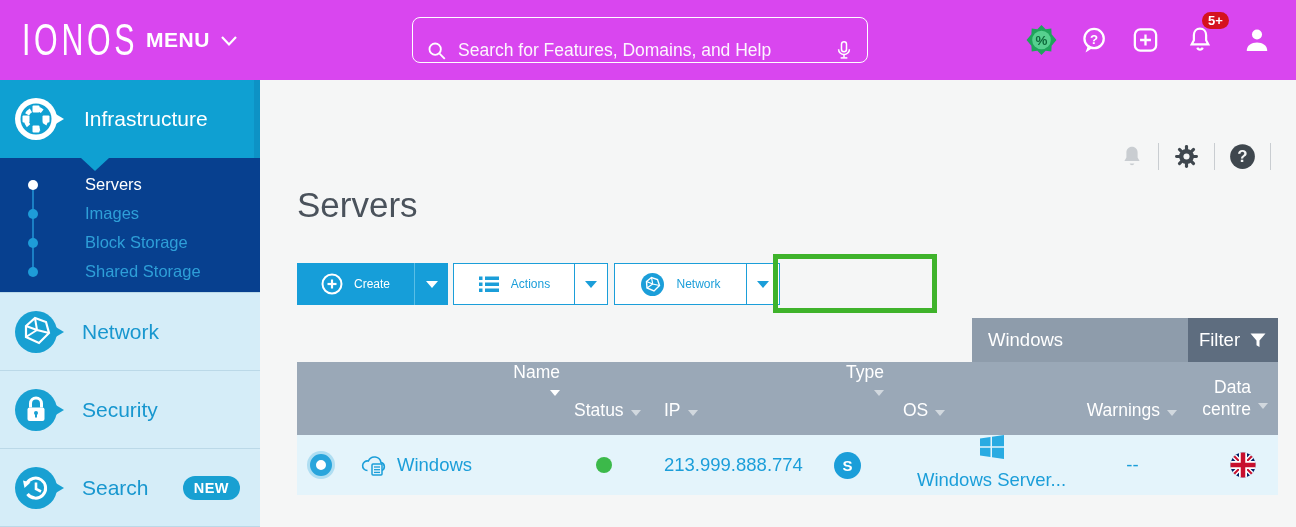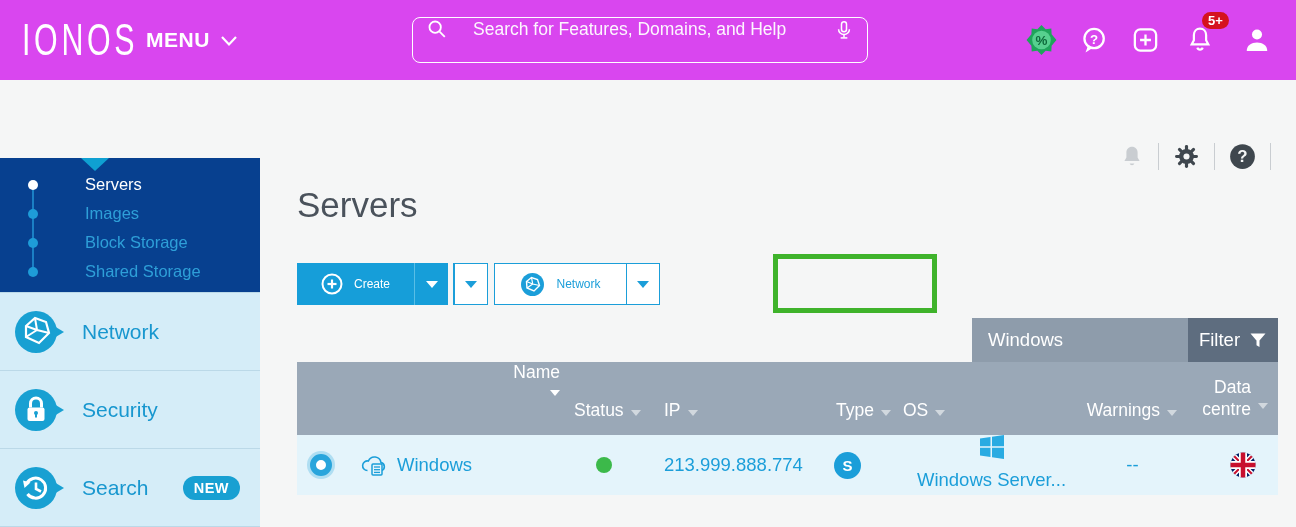--- a/index.html
+++ b/index.html
@@ -6,21 +6,21 @@
   body{width:1296px;height:527px;font-family:"Liberation Sans",sans-serif;}
   .canvas{position:relative;width:1296px;height:527px;background:#F5F6F6;overflow:hidden;}
 
   
   .navbar{position:absolute;top:0;left:0;width:1296px;height:80px;background:#d946ef;}
   .logo{position:absolute;left:22px;top:19px;color:#fff;font-size:33px;font-weight:500;
         letter-spacing:4px;transform:scale(.92,1.32);transform-origin:left center;line-height:42px;}
   .menu-btn{position:absolute;left:146px;top:0;height:80px;display:flex;align-items:center;gap:10px;
         color:#fff;font-weight:700;font-size:21px;letter-spacing:.5px;cursor:pointer;}
   .searchbox{position:absolute;left:412px;top:17px;width:456px;height:46px;border:1.5px solid #fff;
-        border-radius:8px;display:flex;align-items:flex-start;padding:0 13px;box-sizing:border-box;gap:15px;}
+        border-radius:8px;display:flex;align-items:flex-end;padding:0 13px;box-sizing:border-box;}
   .searchbox input{flex:1;background:transparent;border:none;outline:none;color:#fff;
         font-size:17.5px;margin:0 8px;font-family:"Liberation Sans",sans-serif;}
   .searchbox input::placeholder{color:#fff;opacity:.95;}
   .nav-ic{position:absolute;top:40px;transform:translateY(-50%);cursor:pointer;line-height:0;}
   .bell-badge{position:absolute;left:16px;top:-13px;background:#D5121E;color:#fff;font-size:13px;
         font-weight:700;border-radius:10px;padding:2px 6px;line-height:13px;}
 
   
   .sidebar{position:absolute;top:80px;left:0;width:260px;height:447px;}
   .infra-header{position:absolute;top:0;left:0;width:260px;height:78px;background:#0FA0D2;
@@ -69,21 +69,21 @@
   .filter-btn{width:90px;height:44px;background:#5E6D7F;color:#fff;font-size:18.5px;display:flex;
         align-items:center;justify-content:center;gap:9px;cursor:pointer;}
 
   .table{position:absolute;left:37px;top:282px;width:981px;}
   .grid-cols{display:grid;grid-template-columns:48px 215px 88px 170px 66px 196px 105px 93px;}
   .thead{height:73px;background:#9AA8B7;color:#fff;font-size:17.5px;}
   .thead .th{display:flex;align-items:flex-end;padding-bottom:14px;box-sizing:border-box;cursor:pointer;gap:7px;}
   .th-name{padding-left:15px;flex-direction:column;}
   .th-status{padding-left:14px;}
   .th-ip{padding-left:16px;}
-  .th-type{padding-left:18px;}
+  .th-type{padding-left:18px;flex-direction:column;}
   .th-os{padding-left:19px;}
   .th-warn{justify-content:flex-end;padding-right:8px;}
   .th-dc{justify-content:flex-end;padding-right:10px;text-align:right;}
   .th-dc .dc-lbl{display:inline-block;width:58px;line-height:1.25;}
   .sort-caret{width:0;height:0;border-left:5.5px solid transparent;border-right:5.5px solid transparent;
         border-top:6.5px solid rgba(255,255,255,.55);margin-bottom:5px;}
   .sort-caret.sorted{border-top-color:#fff;}
   .th-dc .sort-caret{margin-bottom:12px;}
 
   .trow{height:60px;background:#E4F4FB;color:#1B9ED9;font-size:18.5px;align-items:center;cursor:pointer;}
@@ -172,20 +172,35 @@
     <span class="nav-ic" style="left:1243px;">
       <svg width="28" height="29" viewBox="0 0 24 24">
           <circle cx="12" cy="7.3" r="4.3" fill="#fff"></circle>
           <path d="M3.2 21.5c0-5 4-7.4 8.8-7.4s8.8 2.4 8.8 7.4z" fill="#fff"></path>
         </svg>
     </span>
   </div>
 
   <div class="sidebar">
 
+    <div class="infra-header">
+      <span style="line-height:0;">
+        <svg width="54" height="46" viewBox="0 0 54 46">
+            <polygon points="41,17 51,23 41,29" fill="#fff"></polygon>
+            <circle cx="23" cy="23" r="21" fill="#fff"></circle>
+            <circle cx="23" cy="23" r="15.5" fill="#0FA0D2"></circle>
+            <circle cx="23" cy="23" r="10" fill="none" stroke="#fff" stroke-width="4.5" stroke-dasharray="5.5 6.5"></circle>
+            <rect x="19.5" y="9.5" width="7" height="7" rx="1" fill="#fff"></rect>
+            <rect x="19.5" y="29.5" width="7" height="7" rx="1" fill="#fff"></rect>
+            <rect x="9.5" y="19.5" width="7" height="7" rx="1" fill="#fff"></rect>
+            <rect x="29.5" y="19.5" width="7" height="7" rx="1" fill="#fff"></rect>
+          </svg>
+      </span>
+      <span class="infra-label">Infrastructure</span>
+    </div>
     <div class="infra-notch"></div>
 
     <div class="submenu">
       <div class="submenu-line"></div>
       <div class="submenu-item active">
         <span class="bullet"></span>
         <span class="lbl">Servers</span>
       </div>
       <div class="submenu-item">
         <span class="bullet"></span>
@@ -288,20 +303,35 @@
               </svg>
           </span>
           <span>Create</span>
         </div>
         <div class="caret-primary">
             <span class="tri-down"></span>
           </div>
       </div>
 
       <div class="btn-group grp-outline">
+        <div class="btn btn-outline" style="width:120px;">
+          <span style="line-height:0;">
+            <svg width="22" height="20" viewBox="0 0 22 20">
+                <g fill="#1B9ED9">
+                  <rect x="1" y="2.5" width="3.5" height="3.5"></rect>
+                  <rect x="7" y="2.5" width="14" height="3.5"></rect>
+                  <rect x="1" y="8.5" width="3.5" height="3.5"></rect>
+                  <rect x="7" y="8.5" width="14" height="3.5"></rect>
+                  <rect x="1" y="14.5" width="3.5" height="3.5"></rect>
+                  <rect x="7" y="14.5" width="14" height="3.5"></rect>
+                </g>
+              </svg>
+          </span>
+          <span>Actions</span>
+        </div>
         <div class="caret-outline">
             <span class="tri-down"></span>
           </div>
       </div>
 
       <div class="btn-group grp-outline" style="margin-left:1px;">
         <div class="btn btn-outline" style="width:131px;">
           <span style="line-height:0;">
             <svg width="25" height="25" viewBox="0 0 25 25">
                 <circle cx="12.5" cy="12.5" r="11.5" fill="#1B9ED9"></circle>

